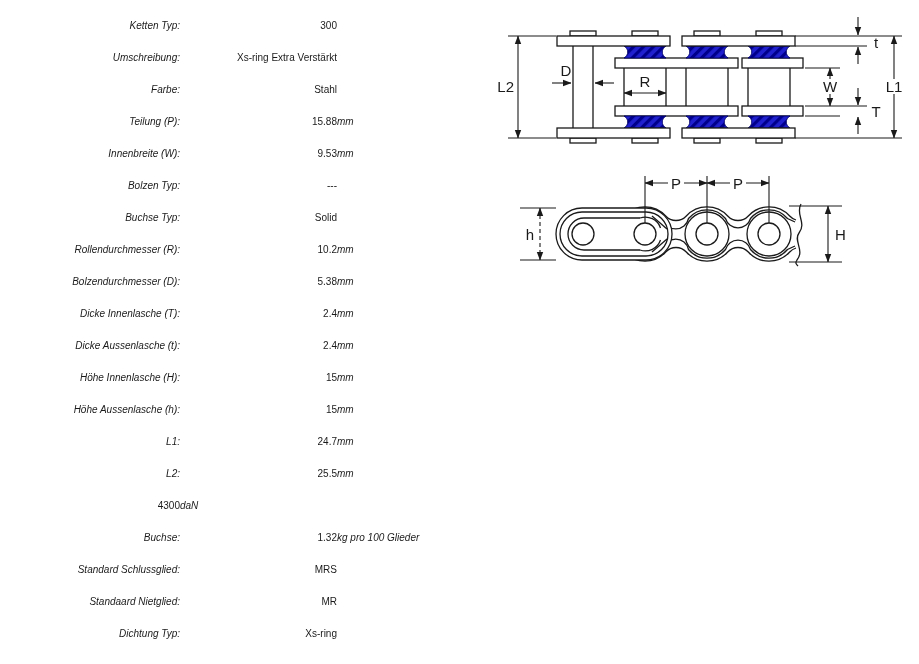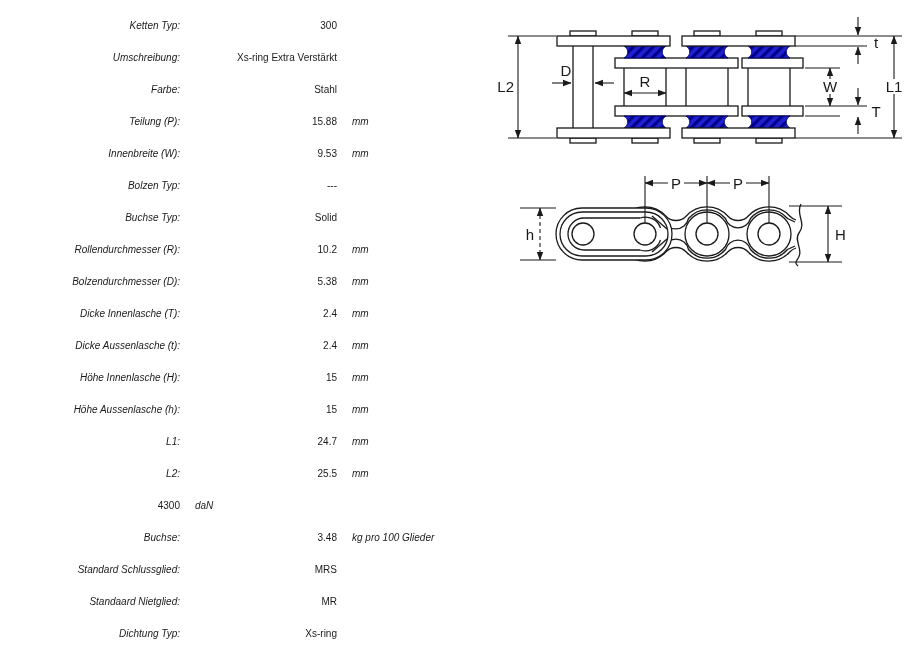--- a/index.html
+++ b/index.html
@@ -2,21 +2,21 @@
 <html><head>
 <meta charset="utf-8">
 <style>
   html,body{margin:0;padding:0;background:#fff;}
   .page{position:relative;width:919px;height:664px;background:#fff;overflow:hidden;
         font-family:"Liberation Sans",sans-serif;color:#1a1a1a;}
   .spec{position:absolute;left:0;top:9px;width:480px;}
   .spec-row{display:grid;grid-template-columns:180px 157px 1fr;height:32px;align-items:center;font-size:10px;}
   .spec-label{font-style:italic;text-align:right;white-space:nowrap;}
   .spec-value{text-align:right;white-space:nowrap;}
-  .spec-unit{font-style:italic;text-align:left;padding-left:15px;white-space:nowrap;}
+  .spec-unit{font-style:italic;text-align:left;white-space:nowrap;}
   .diagram{position:absolute;left:490px;top:0;}
   .diagram text{font-family:"Liberation Sans",sans-serif;font-size:15px;fill:#1a1a1a;}
   .ln{stroke:#1a1a1a;stroke-width:1.3;fill:none;}
   .pc{stroke:#1a1a1a;stroke-width:1.3;fill:#ffffff;}
   .dim{stroke:#1a1a1a;stroke-width:1.1;fill:none;}
   .seal{stroke:#00006a;stroke-width:0.9;}
 </style>
 </head>
 <body>
 
@@ -98,21 +98,21 @@
       <span class="spec-label">L2:</span>
       <span class="spec-value">25.5</span>
       <span class="spec-unit">mm</span>
     </div>
       <div class="spec-row">
       <span class="spec-value">4300</span>
       <span class="spec-unit">daN</span>
     </div>
       <div class="spec-row">
       <span class="spec-label">Buchse:</span>
-      <span class="spec-value">3.48</span>
+      <span class="spec-value">1.32</span>
       <span class="spec-unit">kg pro 100 Glieder</span>
     </div>
       <div class="spec-row">
       <span class="spec-label">Standard Schlussglied:</span>
       <span class="spec-value">MRS</span>
       <span class="spec-unit"></span>
     </div>
       <div class="spec-row">
       <span class="spec-label">Standaard Nietglied:</span>
       <span class="spec-value">MR</span>

